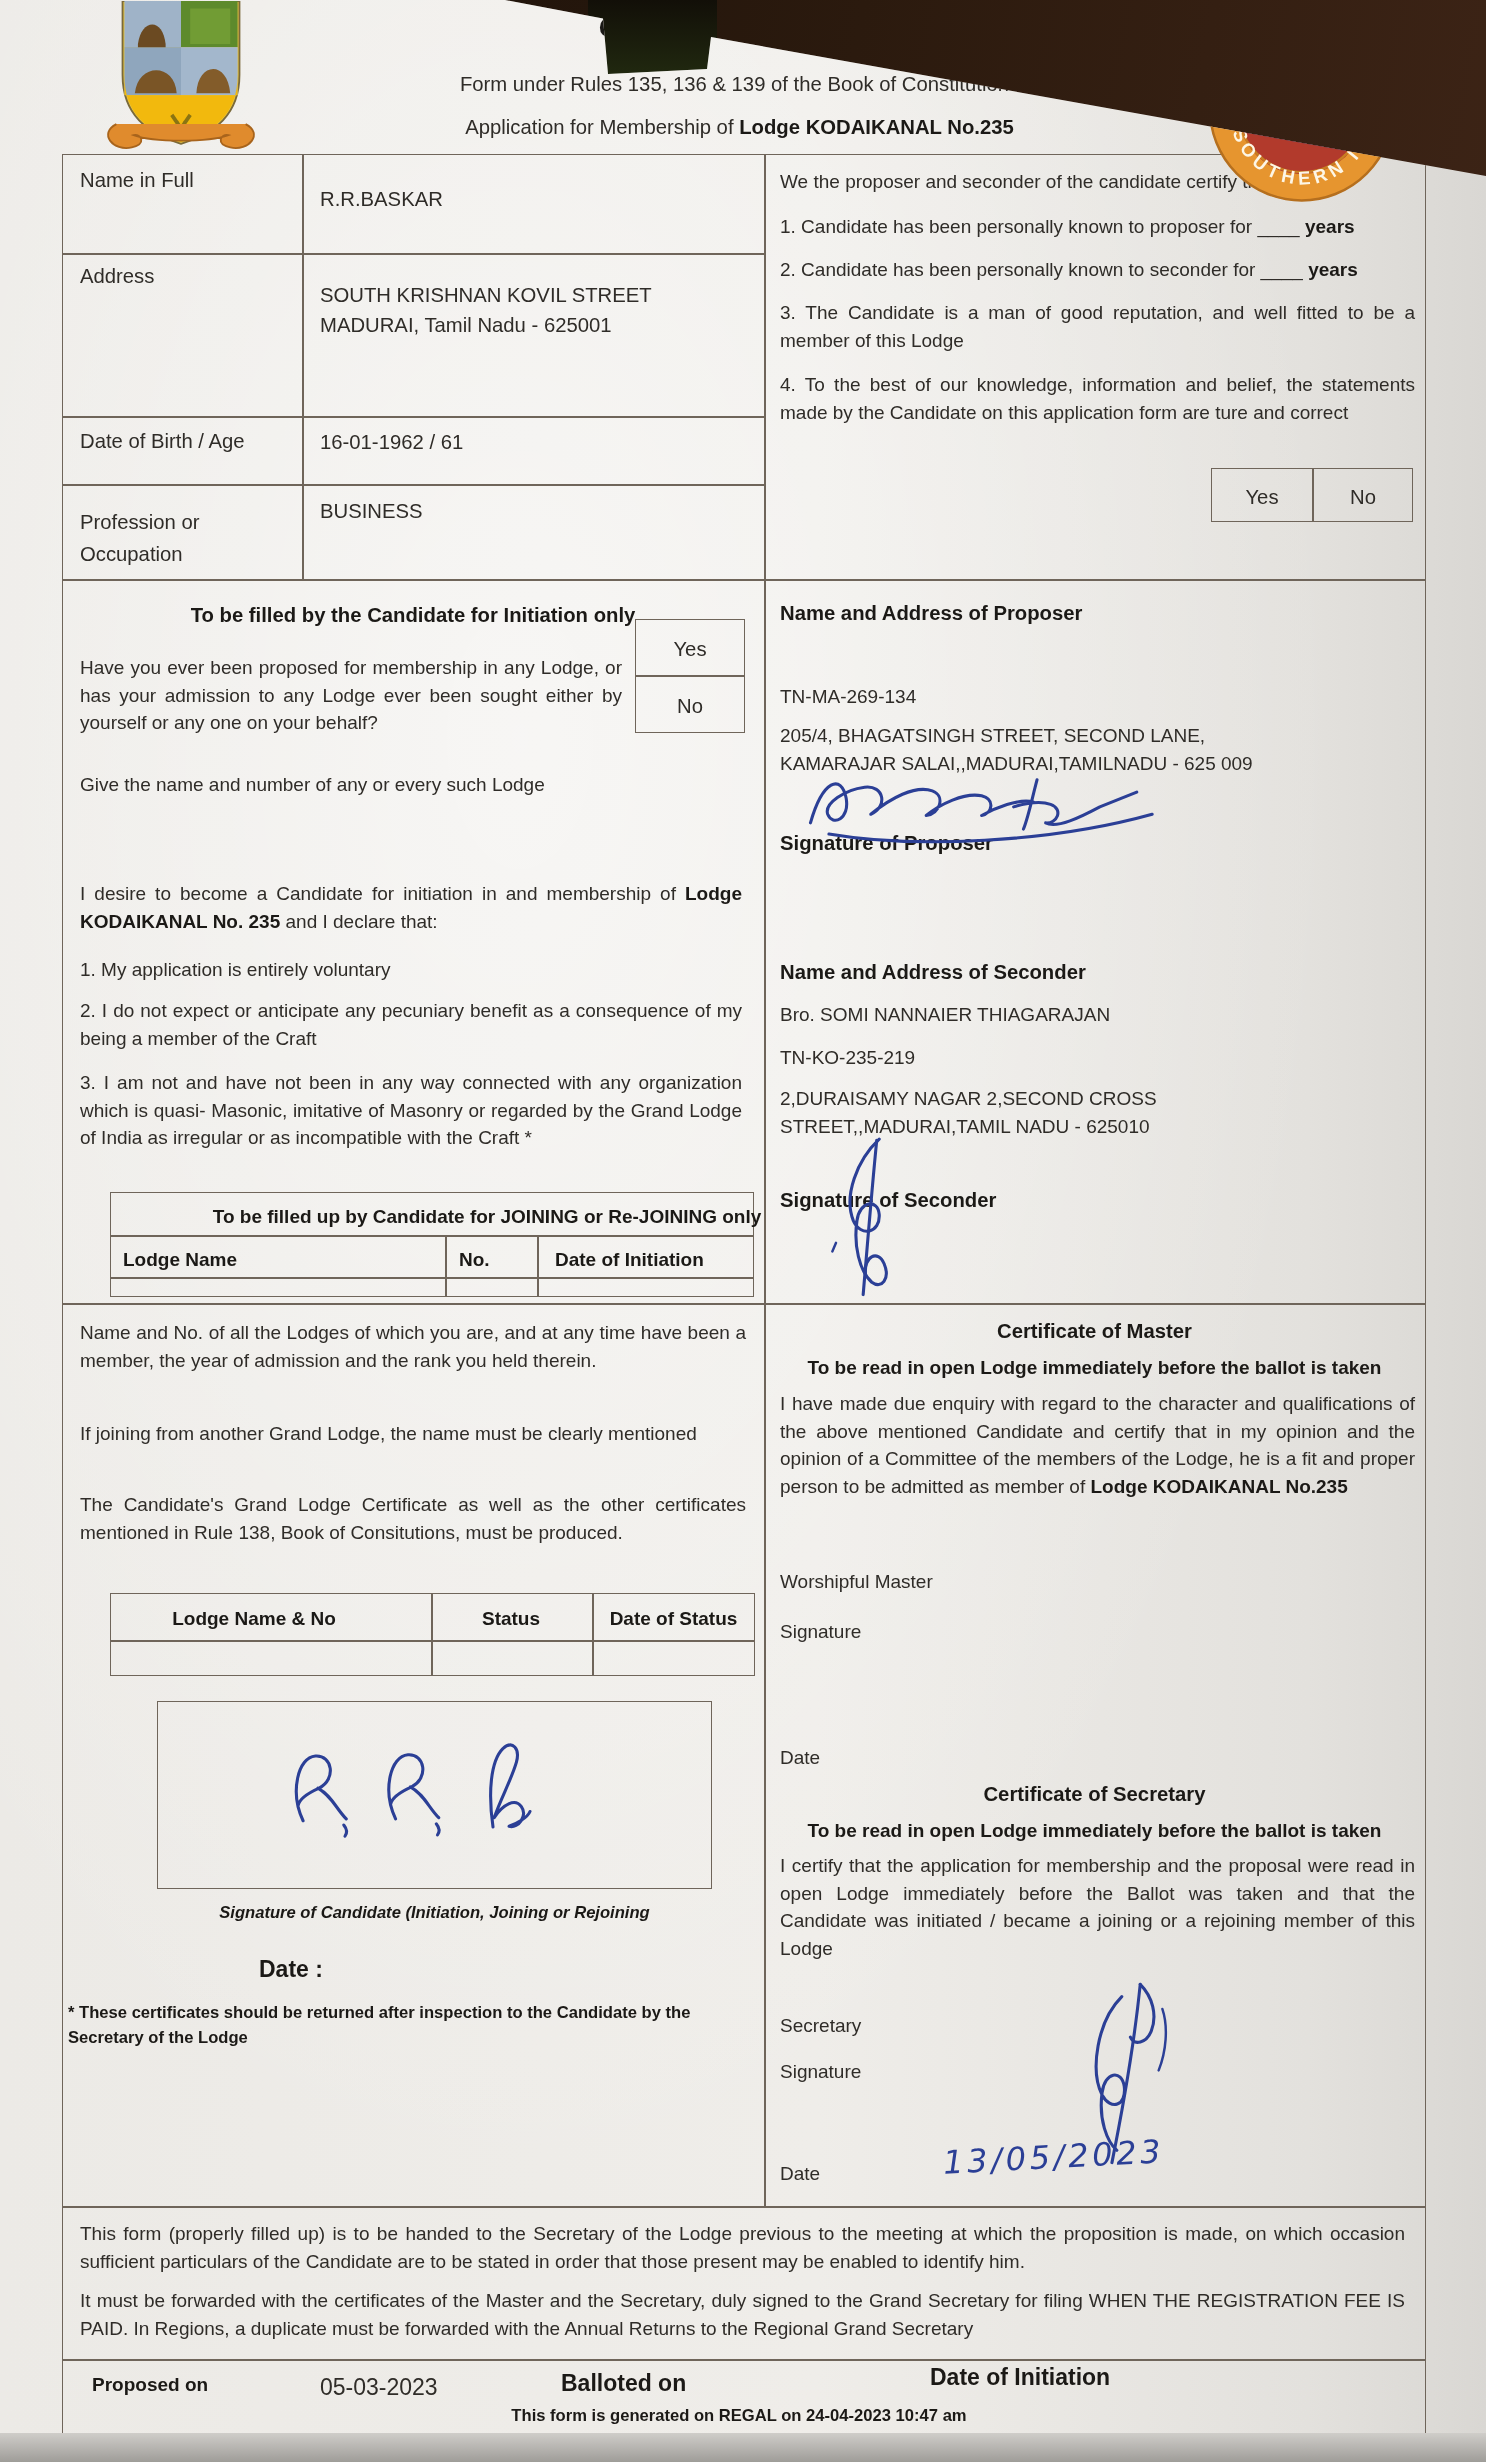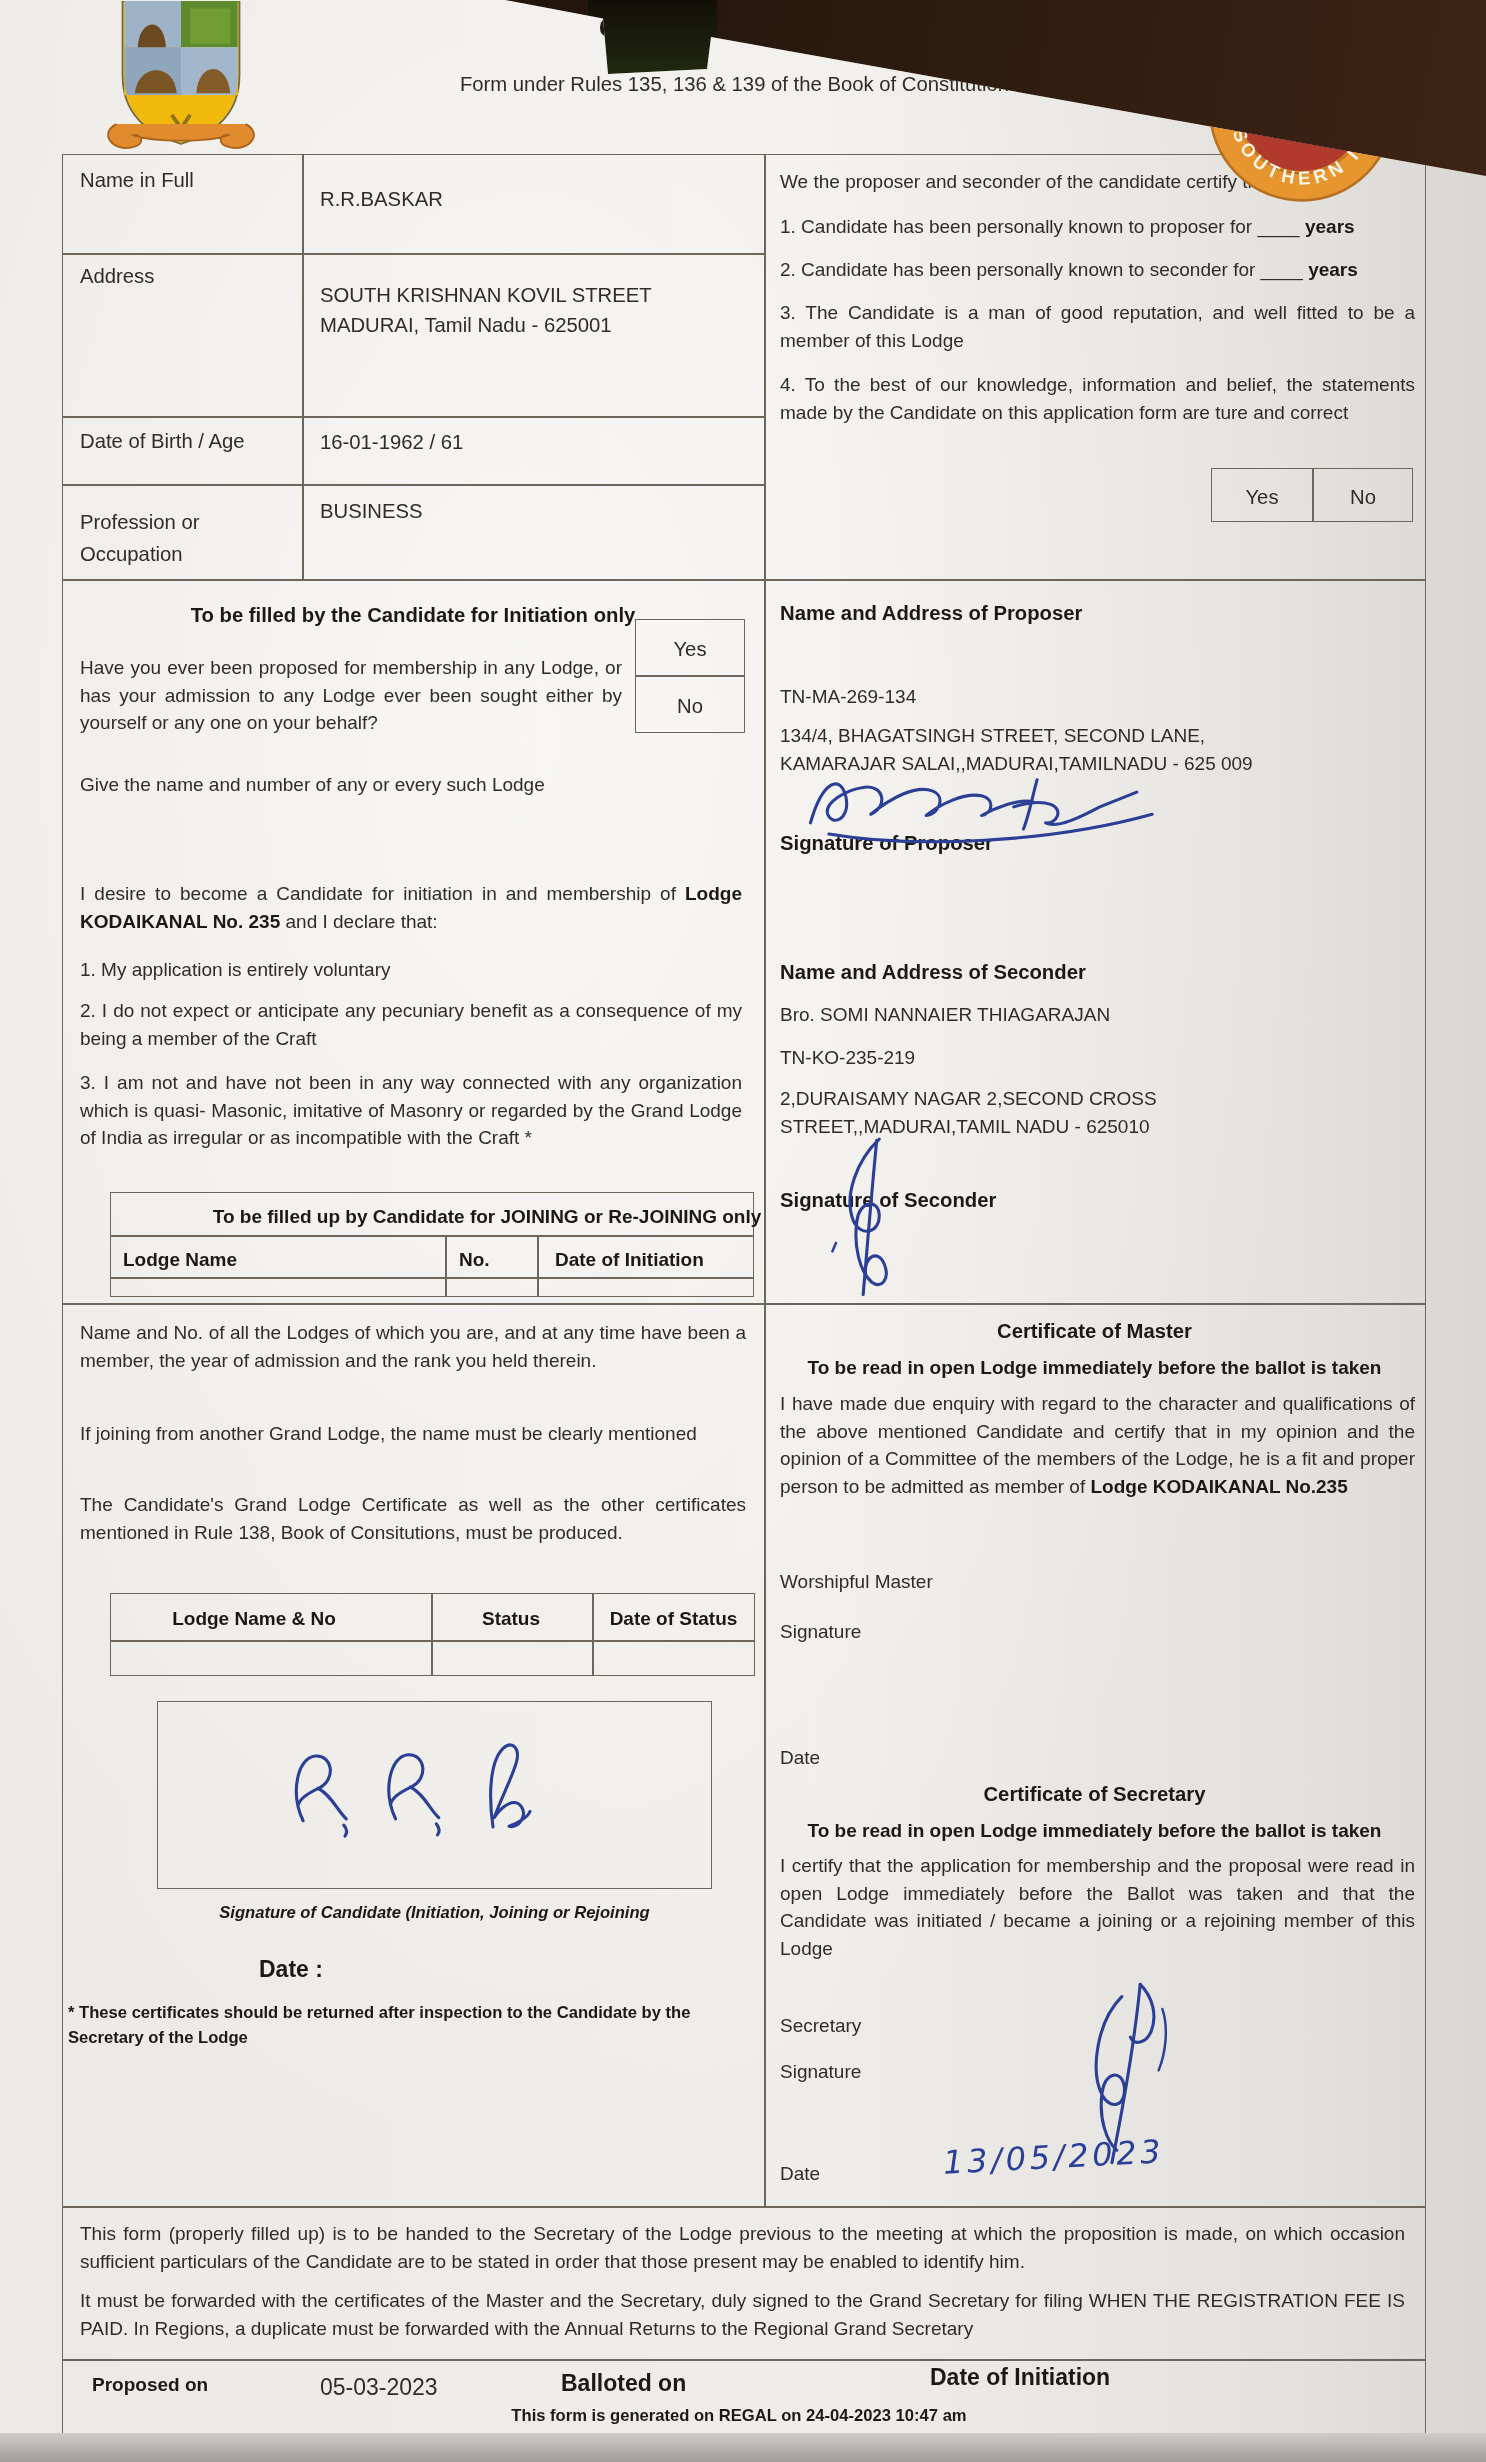--- a/index.html
+++ b/index.html
@@ -49,20 +49,23 @@
       <path d="M140,12 L205,12 L205,70 L140,70 Z" fill="#7aa437" opacity="0.7"></path>
       <path d="M50,150 C55,100 115,100 118,150 Z" fill="#7a5526"></path>
       <path d="M150,150 C152,100 200,95 205,150 Z" fill="#835c2a"></path>
       <path d="M33,153 L217,153 L217,120 C217,185 178,213 125,229 C72,213 33,185 33,120 Z" fill="#f2b90d"></path>
       <path d="M110,185 l15,22 l15,-22 M118,196 l7,12 l7,-12" fill="none" stroke="#8a7413" stroke-width="6"></path>
       <path d="M20,200 C-10,215 15,245 45,238 C70,232 60,215 48,218 C80,230 170,230 202,218 C190,215 180,232 205,238 C235,245 260,215 230,200" fill="#e08b2d" stroke="#a8641c" stroke-width="3"></path>
     </svg>
 
     <div class="abs ctr" style="left:370px;top:12.3px;width:739px;font-size:28px;font-weight:bold;color:#1b1916;">Grand Lodge of India</div>
     <div class="abs ctr" style="left:308px;top:73px;width:863px;font-size:20.3px;">Form under Rules 135, 136 &amp; 139 of the Book of Constitutions</div>
+    <div class="abs ctr" style="left:308px;top:116px;width:863px;font-size:20.3px;">
+      <span>Application for Membership of </span><span class="b">Lodge KODAIKANAL No.235</span>
+    </div>
 
     <svg class="abs" style="left:1205px;top:12.3px;z-index:4;" width="194" height="194" viewBox="0 0 315 315">
       <circle cx="157" cy="157" r="150" fill="#e6952f"></circle>
       <circle cx="157" cy="157" r="149" fill="none" stroke="#b56f1e" stroke-width="4"></circle>
       <circle cx="157" cy="157" r="103" fill="#2e2c57"></circle>
       <path d="M54,157 a103,103 0 0,0 206,0 l0,-25 a103,103 0 0,0 -206,0 Z" fill="#3c3b6b"></path>
       <path d="M60,195 a103,103 0 0,0 194,0 l-8,-30 l-178,0 Z" fill="#b23a2c"></path>
       <path d="M190,175 l55,-35 l14,35 Z" fill="#5a7a2e"></path>
       <path d="M120,170 L135,55 L160,40 L185,60 L196,170 Z" fill="#8a6b45"></path>
       <path d="M135,55 L160,40 L185,60 L183,75 L137,72 Z" fill="#9c7c52"></path>
@@ -125,21 +128,21 @@
     <div class="box" style="left:635px;top:619px;width:110px;height:57px;">
       <div class="ctr t33" style="margin-top:15px;">Yes</div>
     </div>
     <div class="box" style="left:635px;top:676px;width:110px;height:57px;">
       <div class="ctr t33" style="margin-top:15px;">No</div>
     </div>
     <div class="abs t" style="left:80px;top:771px;width:666px;">Give the name and number of any or every such Lodge</div>
 
     <div class="abs b t33" style="left:780px;top:599px;">Name and Address of Proposer</div>
     <div class="abs t" style="left:780px;top:683px;">TN-MA-269-134</div>
-    <div class="abs t" style="left:780px;top:722px;width:499px;">134/4, BHAGATSINGH STREET, SECOND LANE, KAMARAJAR SALAI,,MADURAI,TAMILNADU - 625 009</div>
+    <div class="abs t" style="left:780px;top:722px;width:499px;">205/4, BHAGATSINGH STREET, SECOND LANE, KAMARAJAR SALAI,,MADURAI,TAMILNADU - 625 009</div>
     <svg class="sig" style="left:792px;top:755px;" width="394" height="105" viewBox="0 0 640 170">
       <path stroke-width="5" d="M30,110 C50,40 80,30 88,70 C94,104 66,116 58,96 C52,78 86,56 118,52 C150,48 156,84 128,96 C160,70 200,48 228,58 C250,66 240,96 218,98 C240,80 280,60 308,66 C330,72 326,94 308,98 C330,86 368,70 392,76"></path>
       <path stroke-width="5" d="M398,40 C390,70 384,100 376,120 M360,84 C380,78 404,74 420,80 C442,88 430,112 412,110 C430,120 470,100 500,84 L560,60"></path>
       <path stroke-width="5" d="M60,128 C200,152 420,142 585,96"></path>
     </svg>
     <div class="abs b t33" style="left:780px;top:829px;">Signature of Proposer</div>
 
     <div class="abs t just" style="left:80px;top:880px;width:662px;">
       <span>I desire to become a Candidate for initiation in and membership of </span><span class="b">Lodge KODAIKANAL No. 235</span><span> and I declare that:</span>
     </div>

